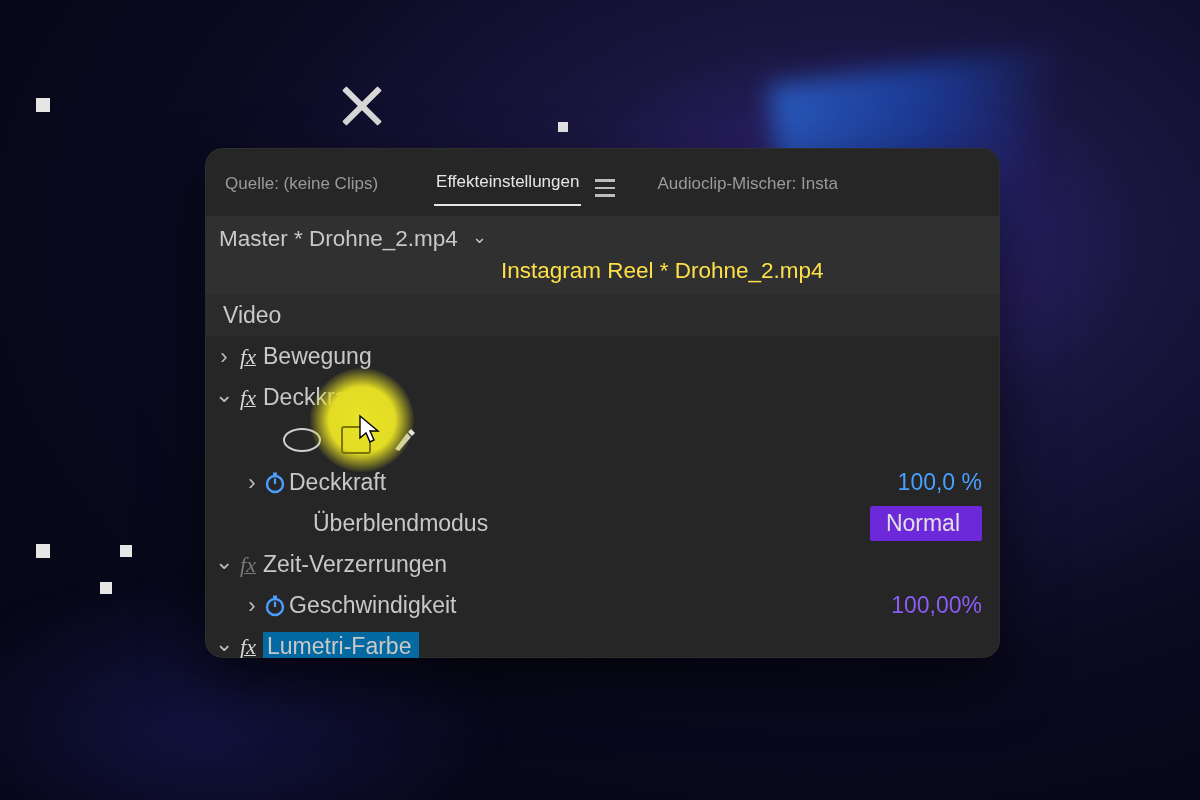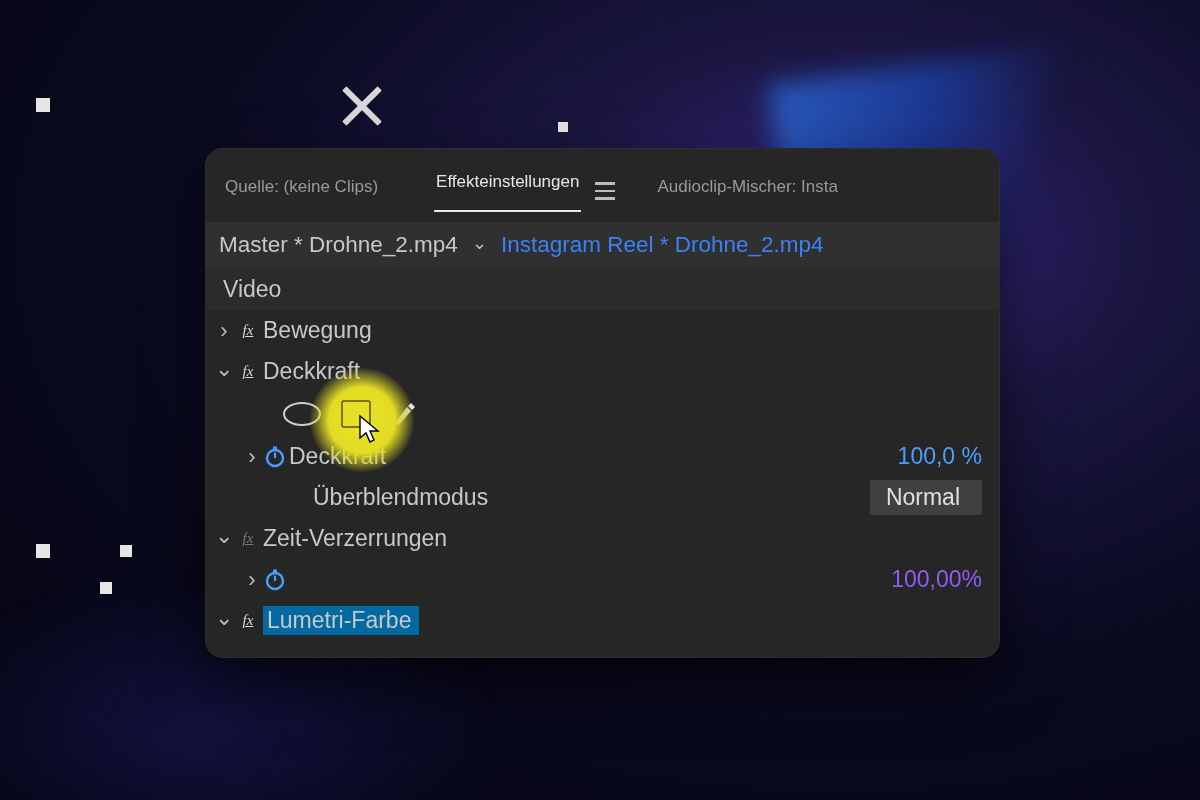--- a/index.html
+++ b/index.html
@@ -28,53 +28,53 @@
 
   
   .panel {
     position:absolute; left:205px; top:148px; width:795px; height:510px;
     background:#262626; border-radius:18px;
     box-shadow:0 25px 60px rgba(0,0,0,.6), 0 0 0 1px rgba(255,255,255,.04) inset;
     overflow:hidden;
   }
   .tabs { display:flex; align-items:center; gap:0; padding:18px 18px 10px 18px; font-size:17px; color:#9a9a9a; }
   .tab { padding:6px 2px 10px 2px; margin-right:54px; cursor:pointer; white-space:nowrap; }
-  .tab.active { color:#e6e6e6; border-bottom:2px solid #e6e6e6; padding-bottom:18px; margin-right:14px;}
+  .tab.active { color:#e6e6e6; border-bottom:2px solid #e6e6e6; padding-bottom:12px; margin-right:14px;}
   .hamb { display:inline-flex; flex-direction:column; gap:5px; margin-right:40px; margin-top:4px; cursor:pointer;}
   .hamb span{ display:block; width:20px; height:2.5px; background:#bdbdbd;}
   .tab.cut { overflow:hidden; max-width:230px; margin-right:0;}
 
   .crumb { background:#303030; padding:10px 14px; font-size:22.5px; display:flex; align-items:flex-start; gap:6px;}
   .crumb .master{ color:#c8c8c8; }
   .crumb .chev{ color:#c8c8c8; margin:0 8px; font-size:18px;}
-  .crumb .seq{ color:#3b82f6; }
+  .crumb .seq{ color:#fde047;margin-top:32px; }
 
   .rows { font-size:23px; }
   .row { display:flex; align-items:center; height:41px; padding-left:10px; padding-right:18px;}
   .row.section { background:#2b2b2b; height:42px; padding-left:18px;}
   .twisty { width:18px; text-align:center; color:#bdbdbd; font-size:16px; user-select:none; cursor:pointer;}
   .twisty.down::before{content:"⌄"; position:relative; top:-3px; font-size:22px;}
   .twisty.right::before{content:"›"; font-size:22px;}
-  .fx { font-style:italic; font-family:Georgia,serif; font-size:15px; color:#d8d8d8; width:30px; text-align:center; text-decoration:underline; text-decoration-thickness:1.2px;}
+  .fx { font-style:italic; font-family:Georgia,serif; font-size:22px; color:#d8d8d8; width:30px; text-align:center; text-decoration:underline; text-decoration-thickness:1.2px;}
   .fx.dim{ color:#7a7a7a; }
   .stop { width:28px; height:22px; display:inline-flex; align-items:center; justify-content:center; }
   .stop svg{ display:block;}
   .label { color:#c8c8c8;text-align:center; }
   .spacer{flex:1;}
   .val { color:#8b5cf6; }
   .val.blue{ color:#4a9eff; }
 
   .masks { display:flex; align-items:center; gap:20px; height:44px; padding-left:78px;}
   .mask-ellipse{ width:38px; height:24px; border:2.5px solid #cfcfcf; border-radius:50%; cursor:pointer;}
   .mask-rect{ width:30px; height:28px; border:2.5px solid #7a760a; border-radius:3px; cursor:pointer; position:relative; z-index:3;}
   .mask-pen{ position:relative; width:24px; height:26px; cursor:pointer;}
   .mask-pen svg{display:block;}
   .seltext { background:#0369a1; padding:1px 8px 1px 4px;}
 
-  .dropdown { background:#404040; padding:4px 22px 4px 16px; color:#e0e0e0; border-radius:2px; cursor:pointer;}
+  .dropdown { background:#6d28d9; padding:4px 22px 4px 16px; color:#e0e0e0; border-radius:2px; cursor:pointer;}
 
   
   .click-hl{
     position:absolute; width:104px; height:104px; border-radius:50%;
     background:radial-gradient(circle,#e8e328 0%, #e2dc24 45%, rgba(226,220,36,0) 72%);
     pointer-events:none; z-index:2;
   }
   .cursor{ position:absolute; z-index:4; pointer-events:none;}
 </style>
 </head>
@@ -171,20 +171,21 @@
     <div class="row">
       <span style="width:28px;"></span>
       <span class="twisty right"></span>
       <span class="stop">
         <svg width="24" height="24" viewBox="0 0 24 24">
             <circle cx="12" cy="13" r="8" fill="none" stroke="#4a9eff" stroke-width="2.4"></circle>
             <rect x="10" y="1.5" width="4" height="3" fill="#4a9eff"></rect>
             <line x1="12" y1="13" x2="12" y2="7.5" stroke="#4a9eff" stroke-width="2.2"></line>
           </svg>
       </span>
+      <span class="label">Geschwindigkeit</span>
       <span class="spacer"></span>
       <span class="val">100,00%</span>
     </div>
 
     <div class="row">
       <span class="twisty down"></span>
       <span class="fx">fx</span>
       <span class="label seltext">Lumetri-Farbe</span>
     </div>
 

